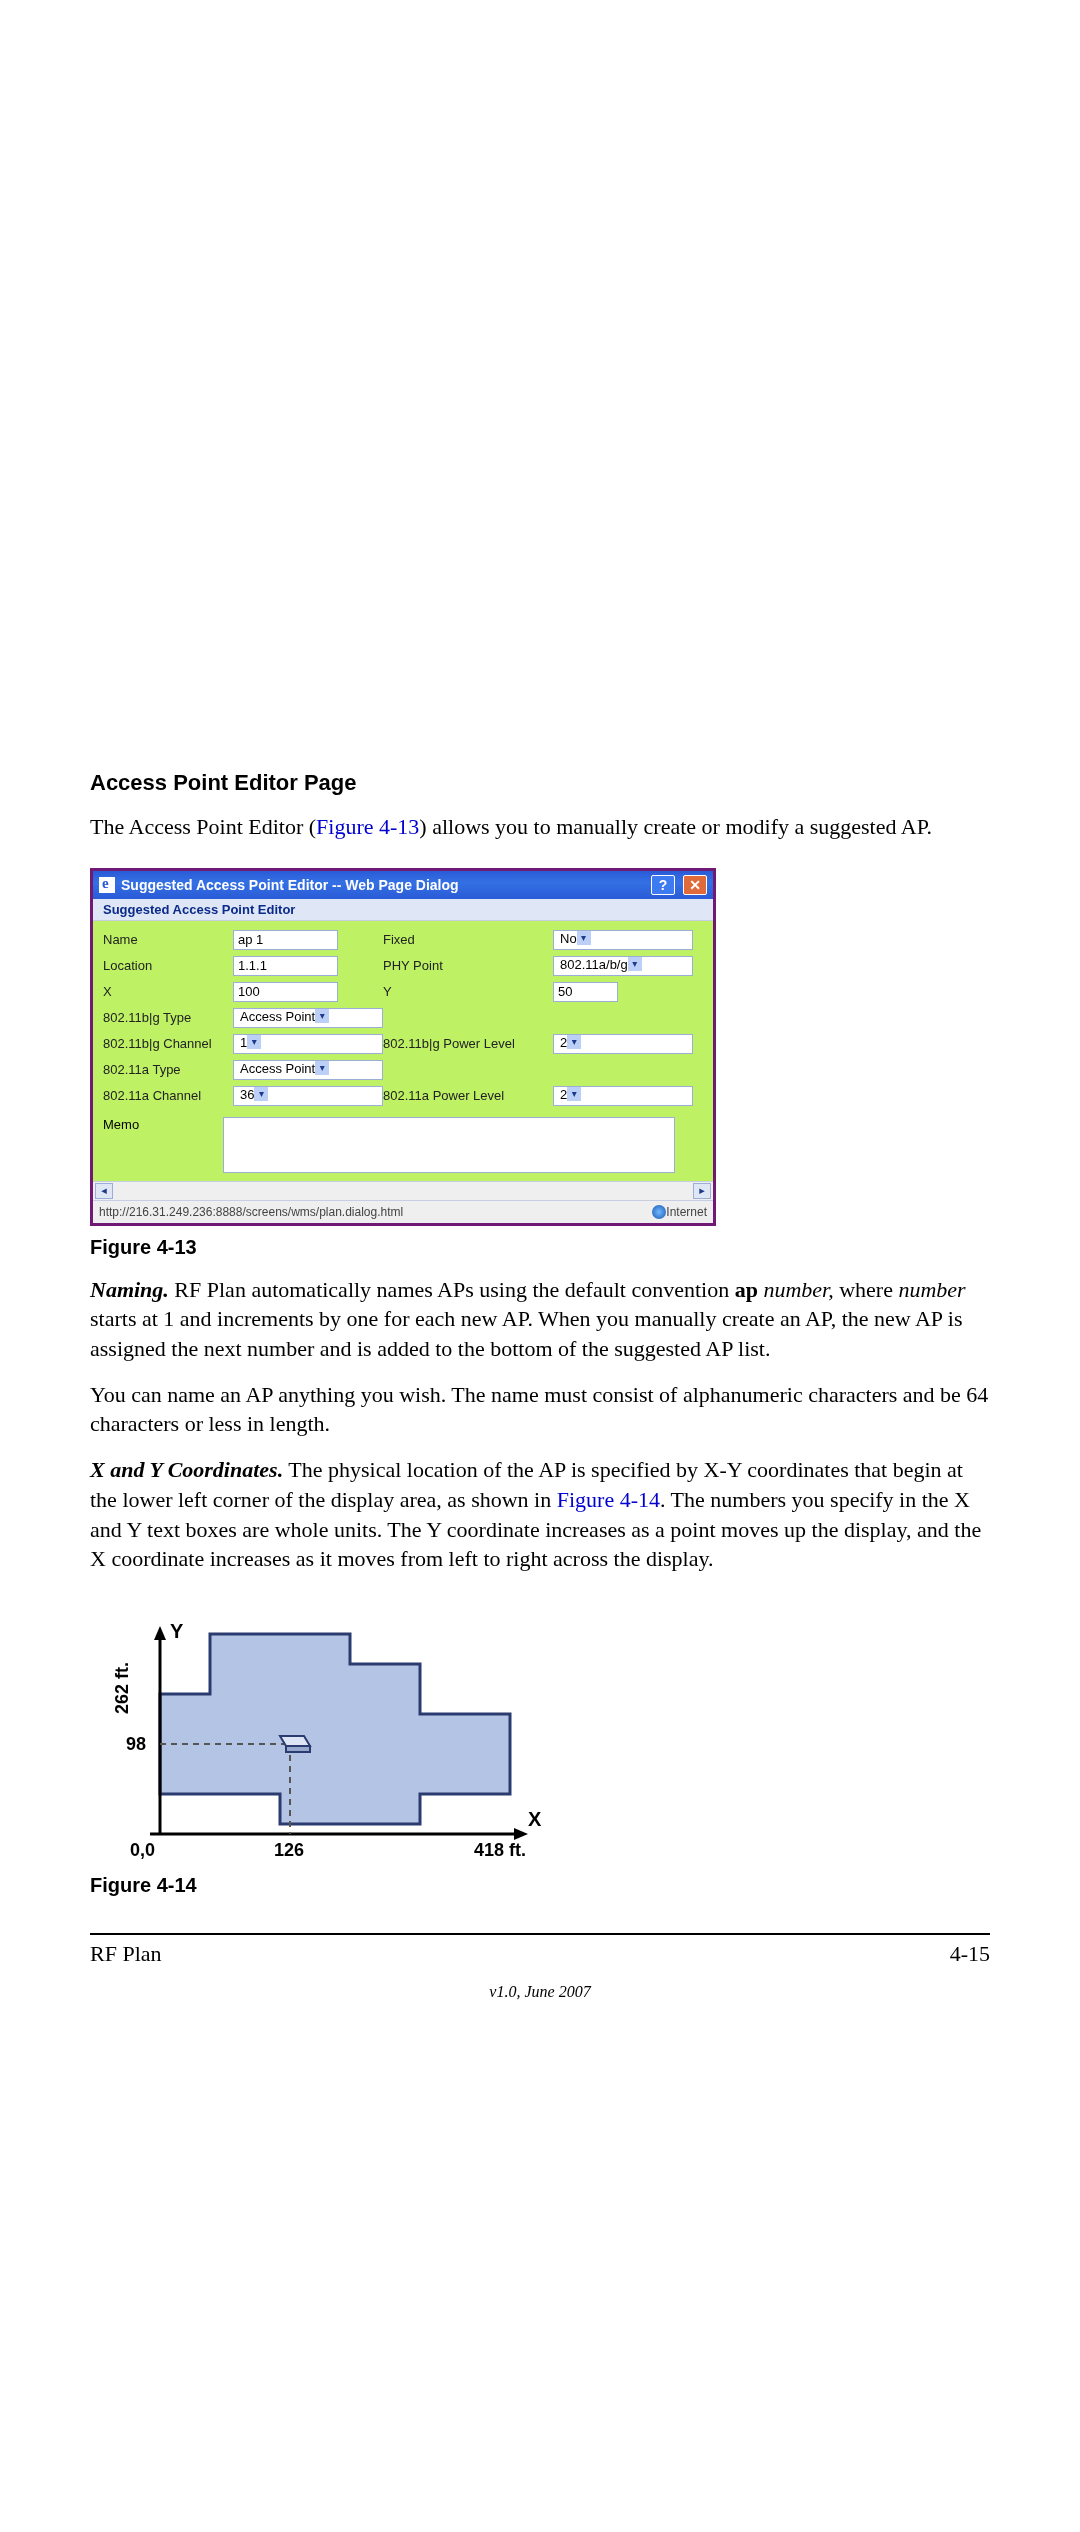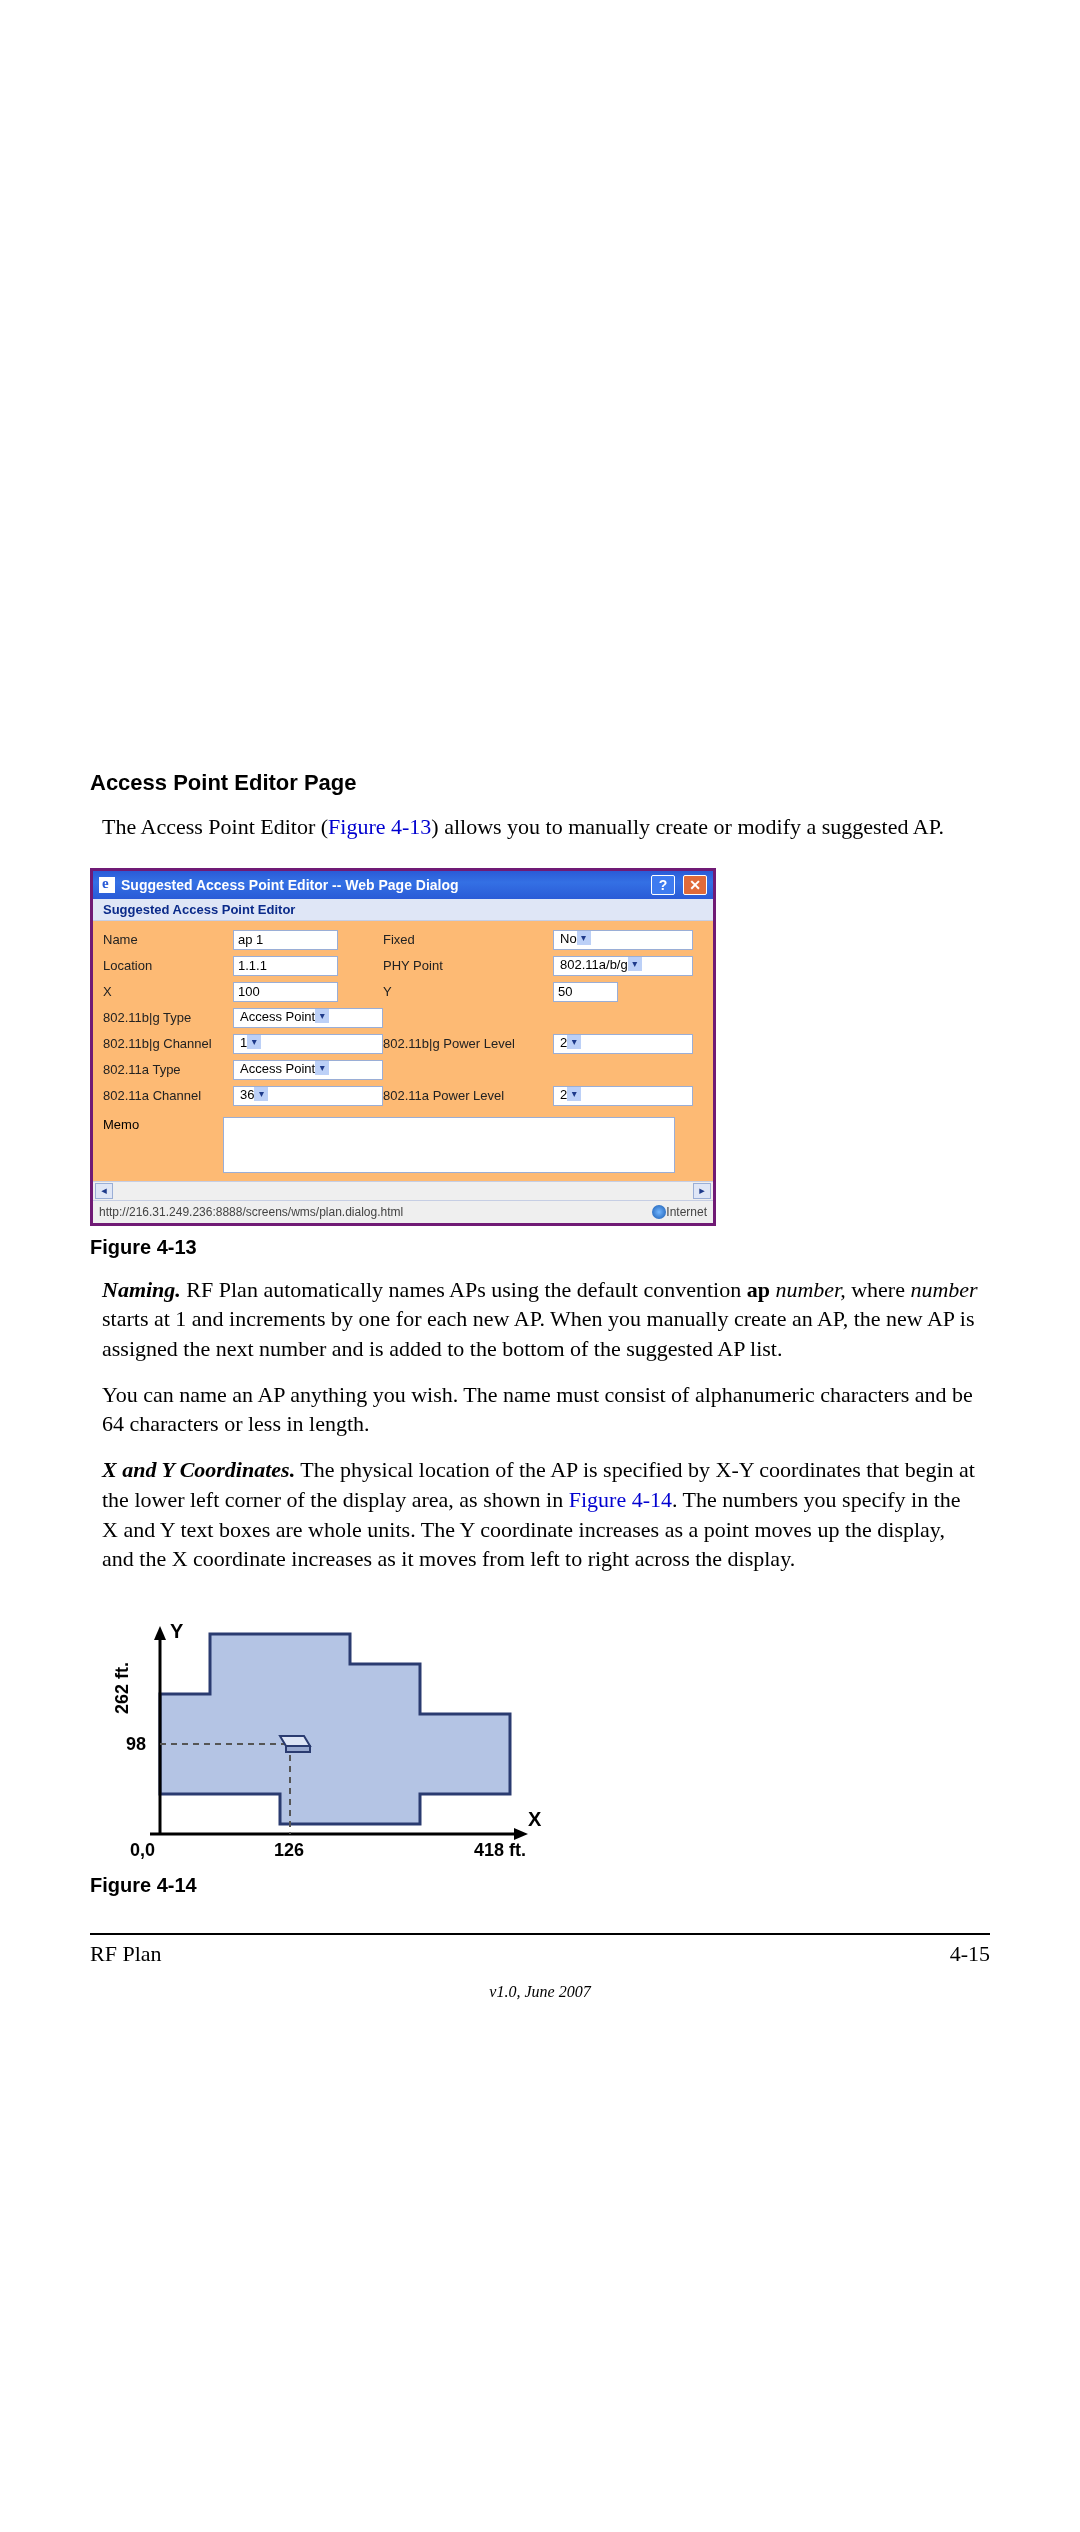--- a/index.html
+++ b/index.html
@@ -25,21 +25,21 @@
   }
   .section-heading {
     font-family: Arial, Helvetica, sans-serif;
     font-weight: bold;
     font-size: 22px;
     color: #000;
   }
   .body-text {
     font-size: 22px;
     line-height: 1.35;
-    margin: 16px 12px;
+    margin: 16px 0;
   }
   .link { color: #0000d0; }
   .bold { font-weight: bold; }
   .italic { font-style: italic; }
   .bolditalic { font-weight: bold; font-style: italic; }
   .fig-label {
     font-family: Arial, Helvetica, sans-serif;
     font-weight: bold;
     font-size: 20px;
     margin-top: 10px;
@@ -91,21 +91,21 @@
   .title-close { background: #e06a3a; color: #fff; }
   .subhead {
     background: #dfe6f6;
     color: #0b2b8a;
     font-weight: bold;
     padding: 3px 10px;
     border-bottom: 1px solid #c6cee4;
     font-size: 13px;
   }
   .form-area {
-    background: #fdba74;
+    background: #bef264;
     padding: 6px 10px 8px 10px;
   }
   .form-row {
     display: grid;
     grid-template-columns: 130px 150px 170px 140px;
     align-items: center;
     min-height: 26px;
     gap: 0px;
   }
   .form-row .lbl { color: #222; font-size: 13px; }

